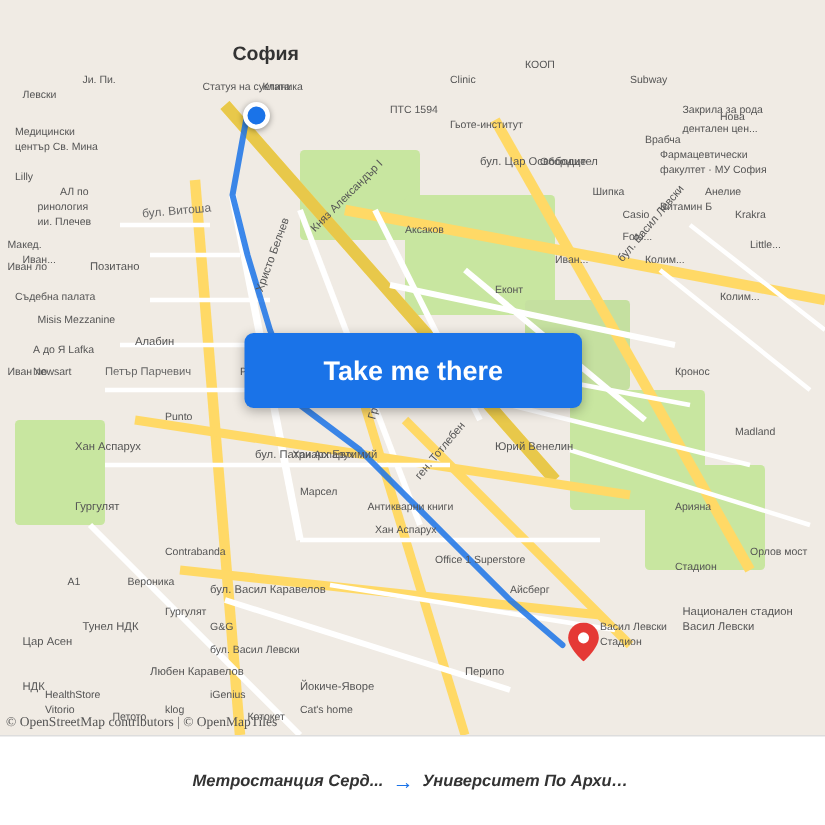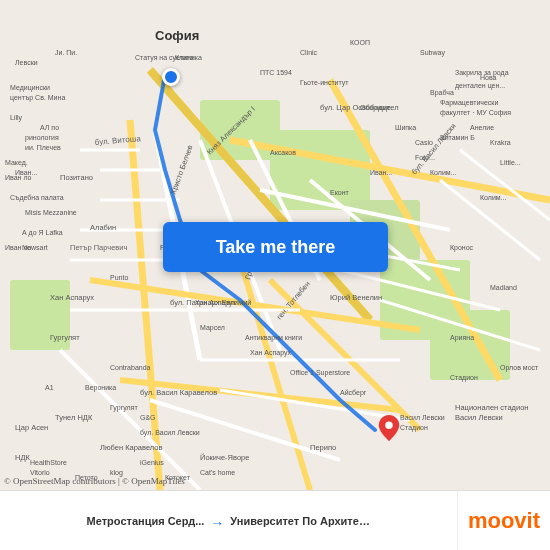--- a/index.html
+++ b/index.html
@@ -104,27 +104,28 @@
       align-items: stretch;
       border-top: 1px solid #ddd;
       flex-shrink: 0;
     }
 
     .bottom-item {
       flex: 1;
       display: flex;
       align-items: center;
       justify-content: center;
-      padding: 6px 10px;
+      padding: 6px 20px;
       font-size: 12px;
       font-weight: bold;
       color: #222;
       cursor: pointer;
       border-right: 1px solid #eee;
       text-align: center;
+      font-style: italic;
     }
 
     .bottom-item:last-child {
       border-right: none;
     }
 
     .bottom-item .arrow {
       margin: 0 6px;
       color: #1a73e8;
       font-size: 14px;
@@ -325,18 +326,15 @@
     <div id="copyright">© OpenStreetMap contributors | © OpenMapTiles</div>
 
   </div>
 
   <div id="bottom-bar">
     <div class="bottom-item">
       <span class="bottom-item-text">Метростанция Серд...</span>
       <span class="arrow">→</span>
       <span class="bottom-item-text">Университет По Архитек...</span>
     </div>
-    <div class="bottom-item" style="flex:0 0 80px; justify-content:flex-end; padding-right:10px;">
-      <span class="moovit-orange">moovit</span>
-    </div>
   </div>
 
 </div>
 
 </body></html>

